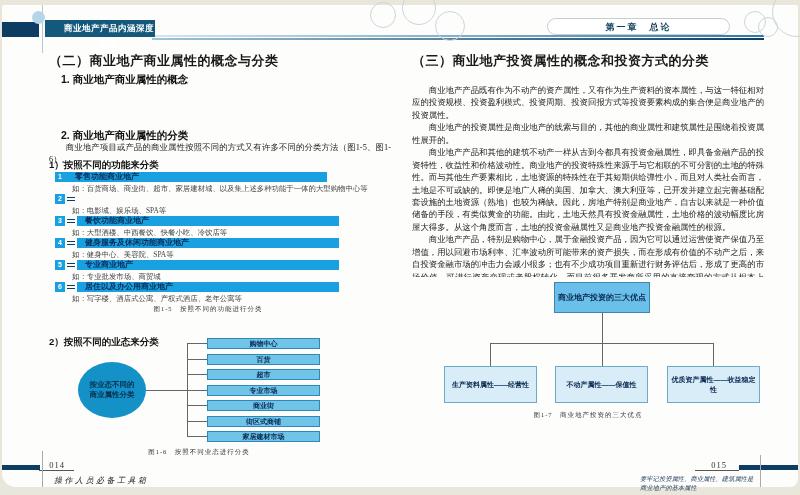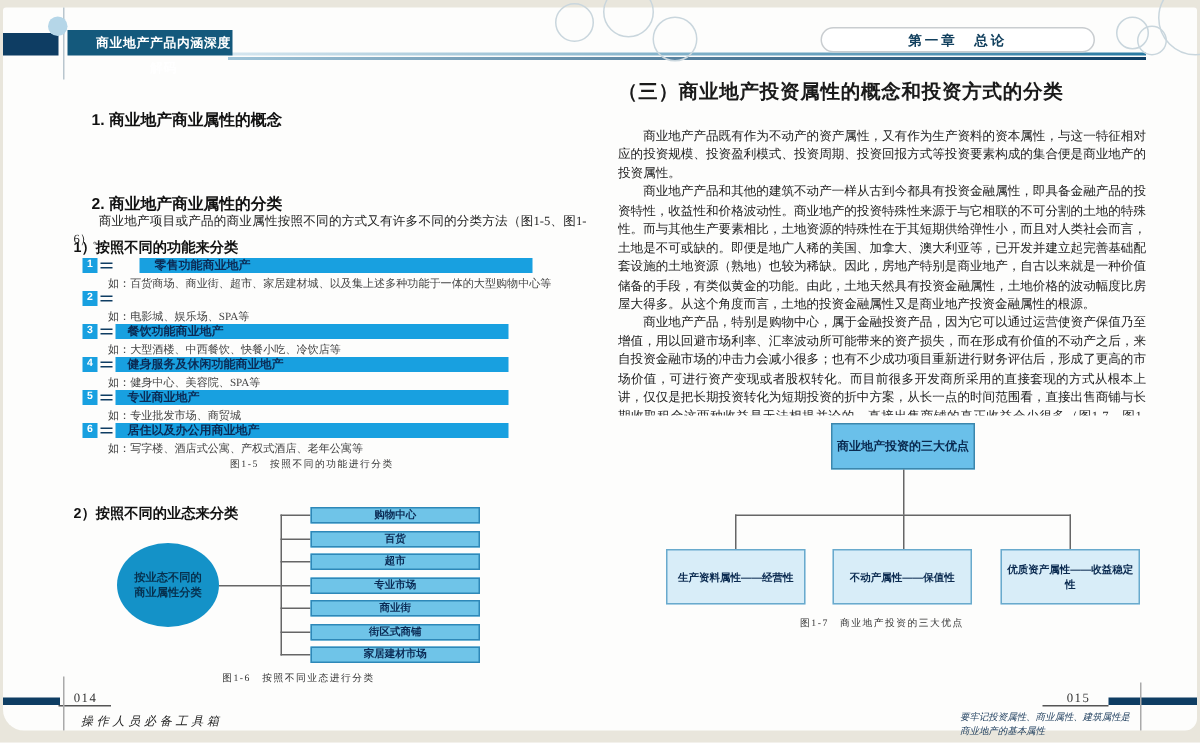--- a/index.html
+++ b/index.html
@@ -71,28 +71,29 @@
   <div class="abs hrule2"></div>
   <div class="abs circ" style="left:368px;top:-3px;width:26px;height:26px;"></div>
   <div class="abs circ" style="left:400px;top:-14px;width:34px;height:34px;"></div>
   <div class="abs circ" style="left:433px;top:6px;width:30px;height:30px;"></div>
   <div class="abs chapter-pill">第一章　总论</div>
   <div class="abs circ" style="left:742px;top:6px;width:22px;height:22px;"></div>
   <div class="abs circ" style="left:756px;top:12px;width:20px;height:20px;"></div>
   <div class="abs circ" style="left:770px;top:-18px;width:50px;height:50px;"></div>
 
   <div class="abs page-col" style="left:47px;">
+    <div class="abs sec-title" style="left:0;top:2px;">（二）商业地产商业属性的概念与分类</div>
     <div class="abs sub-title" style="left:12px;top:23px;">1. 商业地产商业属性的概念</div>
     <div class="abs sub-title" style="left:12px;top:79px;">2. 商业地产商业属性的分类</div>
     <div class="abs body-p" style="left:0;top:92px;width:342px;">商业地产项目或产品的商业属性按照不同的方式又有许多不同的分类方法（图1-5、图1-6）。</div>
     <div class="abs cls-head" style="left:0;top:109px;">1）按照不同的功能来分类</div>
 
     <div class="abs f5num" style="left:6px;top:122px;">1</div>
     <div class="abs f5tick" style="left:18px;top:125px;"></div>
-    <div class="abs f5bar" style="left:44px;top:122px;padding-left:10px;">零售功能商业地产</div>
+    <div class="abs f5bar" style="left:16px;top:122px;padding-left:10px;">零售功能商业地产</div>
     <div class="abs f5ex" style="left:23px;top:134px;">如：百货商场、商业街、超市、家居建材城、以及集上述多种功能于一体的大型购物中心等</div>
 
     <div class="abs f5num" style="left:6px;top:144px;">2</div>
     <div class="abs f5tick" style="left:18px;top:147px;"></div>
     <div class="abs f5ex" style="left:23px;top:156px;">如：电影城、娱乐场、SPA等</div>
 
     <div class="abs f5num" style="left:6px;top:166px;">3</div>
     <div class="abs f5tick" style="left:18px;top:169px;"></div>
     <div class="abs f5bar" style="left:28px;top:166px;">餐饮功能商业地产</div>
     <div class="abs f5ex" style="left:23px;top:178px;">如：大型酒楼、中西餐饮、快餐小吃、冷饮店等</div>
@@ -136,20 +137,21 @@
       <div class="abs leaf" style="left:158px;top:79.5px;">街区式商铺</div>
       <div class="abs leaf" style="left:158px;top:95px;">家居建材市场</div>
       <div class="abs caption" style="left:40px;top:112px;width:220px;">图1-6　按照不同业态进行分类</div>
     </div>
   </div>
 
   <div class="abs page-col" style="left:410px;width:352px;">
     <div class="abs sec-title" style="left:0;top:2px;">（三）商业地产投资属性的概念和投资方式的分类</div>
     <div class="abs" style="left:0;top:35px;width:352px;height:192px;overflow:hidden;">
       <p class="body-p">商业地产产品既有作为不动产的资产属性，又有作为生产资料的资本属性，与这一特征相对应的投资规模、投资盈利模式、投资周期、投资回报方式等投资要素构成的集合便是商业地产的投资属性。</p>
+      <p class="body-p">商业地产的投资属性是商业地产的线索与目的，其他的商业属性和建筑属性是围绕着投资属性展开的。</p>
       <p class="body-p">商业地产产品和其他的建筑不动产一样从古到今都具有投资金融属性，即具备金融产品的投资特性，收益性和价格波动性。商业地产的投资特殊性来源于与它相联的不可分割的土地的特殊性。而与其他生产要素相比，土地资源的特殊性在于其短期供给弹性小，而且对人类社会而言，土地是不可或缺的。即便是地广人稀的美国、加拿大、澳大利亚等，已开发并建立起完善基础配套设施的土地资源（熟地）也较为稀缺。因此，房地产特别是商业地产，自古以来就是一种价值储备的手段，有类似黄金的功能。由此，土地天然具有投资金融属性，土地价格的波动幅度比房屋大得多。从这个角度而言，土地的投资金融属性又是商业地产投资金融属性的根源。</p>
       <p class="body-p">商业地产产品，特别是购物中心，属于金融投资产品，因为它可以通过运营使资产保值乃至增值，用以回避市场利率、汇率波动所可能带来的资产损失，而在形成有价值的不动产之后，来自投资金融市场的冲击力会减小很多；也有不少成功项目重新进行财务评估后，形成了更高的市场价值，可进行资产变现或者股权转化。而目前很多开发商所采用的直接套现的方式从根本上讲，仅仅是把长期投资转化为短期投资的折中方案，从长一点的时间范围看，直接出售商铺与长期收取租金这两种收益是无法相提并论的，直接出售商铺的真正收益会少很多（图1-7、图1-8）。</p>
     </div>
 
     <div class="abs" style="left:0;top:230px;width:352px;height:145px;">
       <div class="abs rootbox" style="left:142px;top:2px;">商业地产投资的三大优点</div>
       <div class="abs cline" style="left:189.5px;top:33px;width:1px;height:30px;"></div>
       <div class="abs cline" style="left:78px;top:63px;width:224px;height:1px;"></div>
       <div class="abs cline" style="left:78px;top:63px;width:1px;height:23px;"></div>
       <div class="abs cline" style="left:189.5px;top:63px;width:1px;height:23px;"></div>

